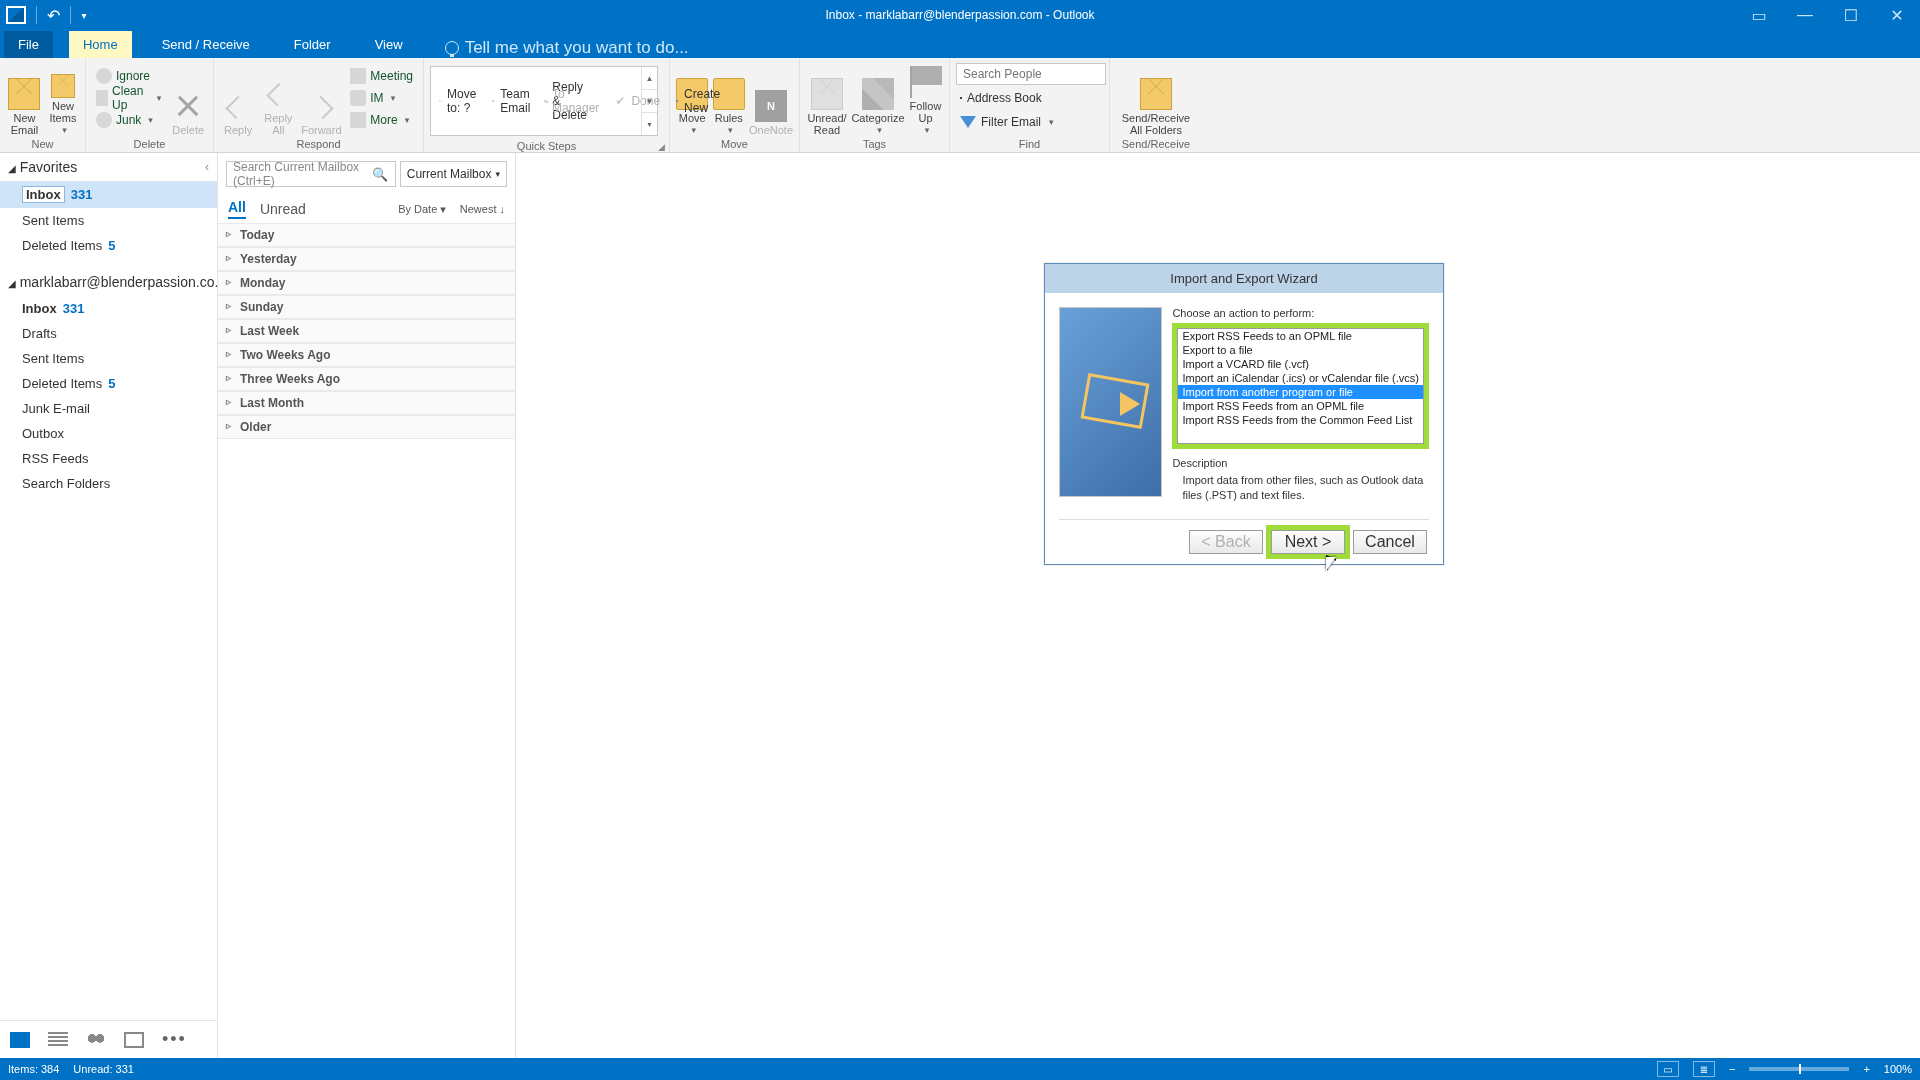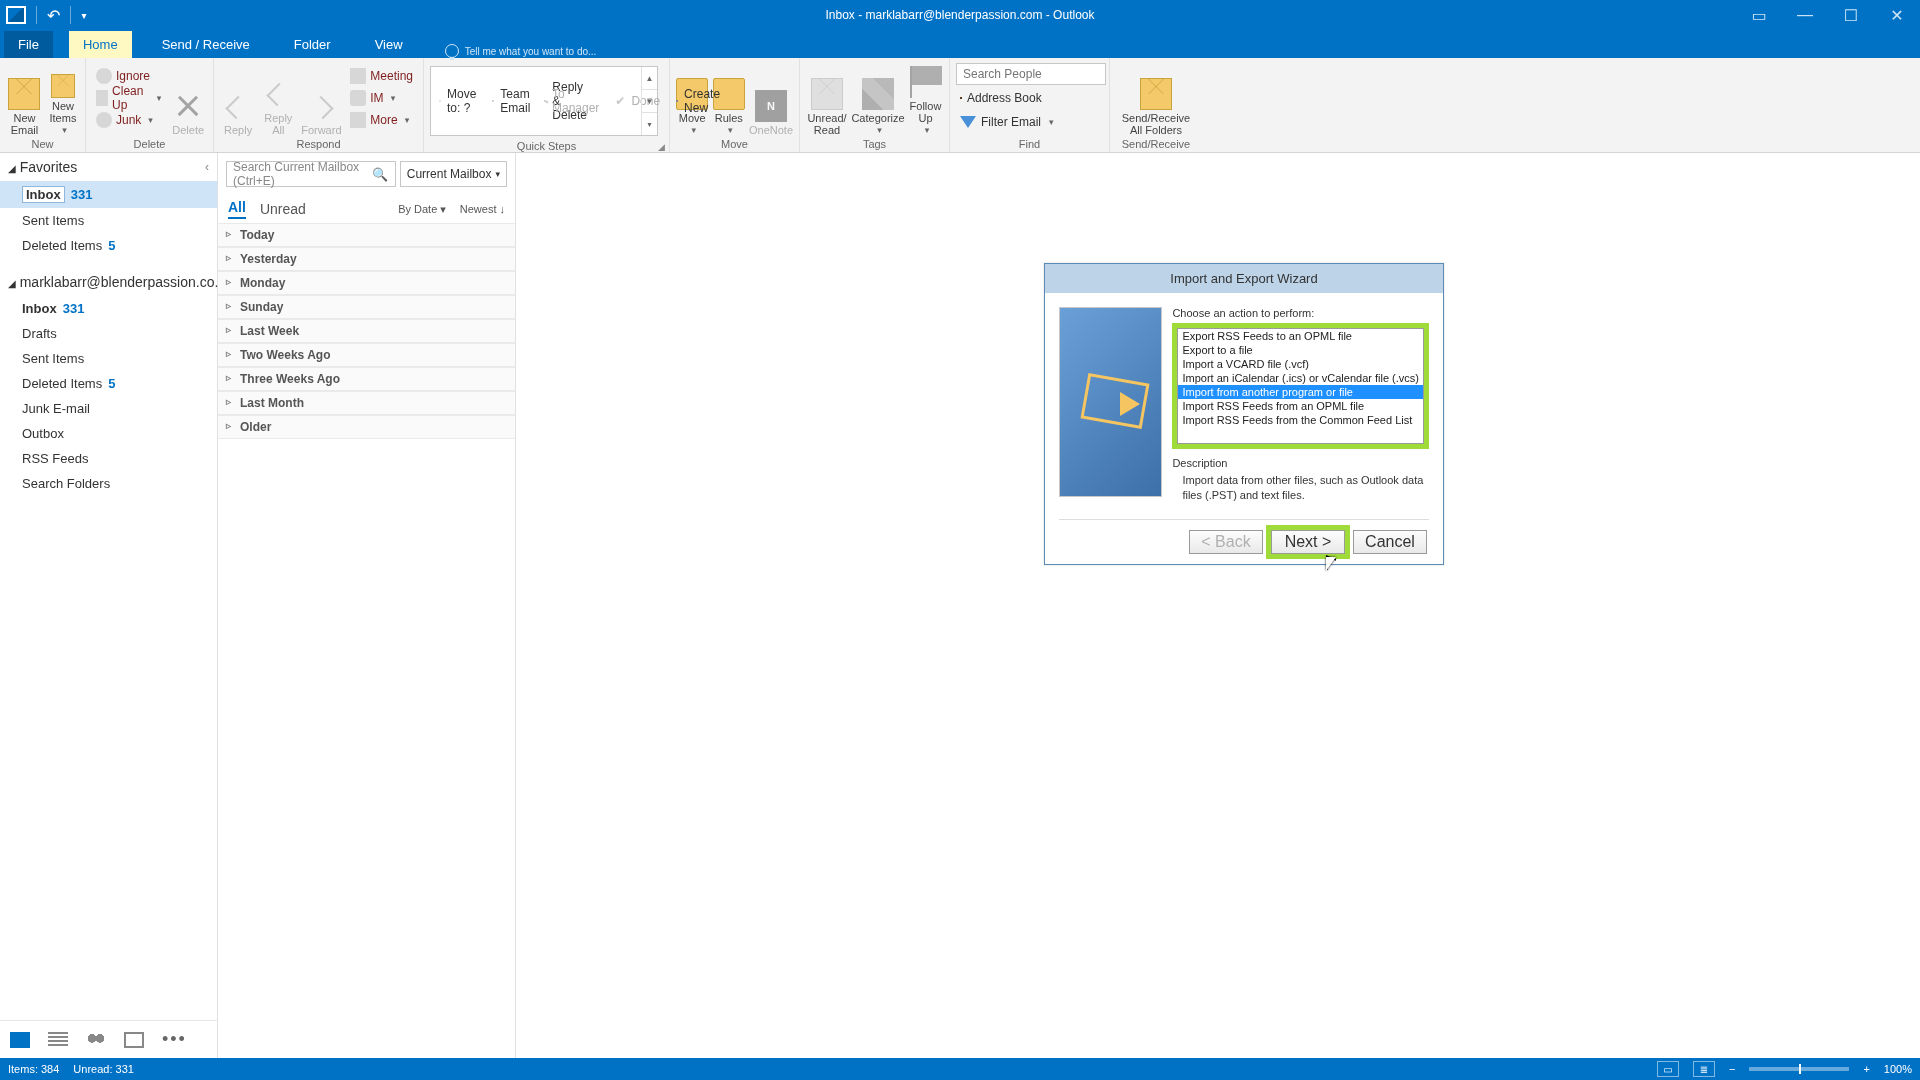--- a/index.html
+++ b/index.html
@@ -14,32 +14,32 @@
 .titlebar .title { position: absolute; left: 50%; transform: translateX(-50%); font-size: 12px; }
 .titlebar .win-btns { margin-left: auto; display: flex; }
 .titlebar .win-btn { width: 46px; height: 30px; display:flex; align-items:center; justify-content:center; color:#cfe6f7; }
 .undo-icon { font-size: 16px; }
 
 
 .ribbon-tabs { height: 28px; background: #0072c6; display: flex; align-items: flex-end; padding-left: 4px; gap: 16px; }
 .rtab { padding: 6px 14px 6px; font-size: 13px; color: #fff; cursor: pointer; }
 .rtab.file { background: #005a9e; }
 .rtab.active { background: #fef9c3; color: #0072c6; }
-.tell-me { display:flex; align-items:center; gap:6px; color:#cfe6f7; padding:0 12px; font-size:10px; }
+.tell-me { display:flex; align-items:center; gap:6px; color:#cfe6f7; padding:0 12px; font-size:17px; }
 .bulb { width:14px; height:14px; border-radius:50%; border:1px solid #cfe6f7; position:relative;}
 .bulb::after{content:""; position:absolute; left:50%; top:100%; width:4px; height:3px; background:#cfe6f7; transform:translateX(-50%);}
 
 
 .ribbon { height: 95px; background: #f3f3f3; border-bottom: 1px solid #d4d4d4; display: flex; }
 .rgrp { border-right: 1px solid #e1e1e1; display:flex; flex-direction:column; }
 .rgrp .content { flex: 1; display: flex; align-items: center; padding: 2px 6px; gap: 4px; }
 .rgrp .label { text-align: center; font-size: 11px; color: #666; padding-bottom: 2px; }
 .big-btn { display:flex; flex-direction:column; align-items:center; justify-content:flex-end; width: 46px; height: 76px; font-size: 11px; color:#444; text-align:center; line-height:1.1; gap:2px; }
 .big-btn .ic { width: 32px; height: 32px; }
-.small-row { display:flex; align-items:center; gap:4px; font-size:12px; color:#7f1d1d; height: 22px; padding: 0 4px; }
+.small-row { display:flex; align-items:center; gap:4px; font-size:12px; color:#14532d; height: 22px; padding: 0 4px; }
 .small-row .ic-s { width:16px; height:16px; }
 .disabled { color:#b0b0b0 !important; }
 .disabled .ic, .disabled .ic-s { filter: grayscale(1) opacity(.5); }
 .qs-box { border:1px solid #c7c7c7; background:#fff; width: 228px; height: 70px; display:flex; flex-direction:column; position:relative;}
 .qs-row { display:flex; align-items:center; gap:6px; font-size:12px; color:#333; padding:3px 8px; flex:1; }
 .qs-col { display:flex; flex-direction:row; width:50%; }
 .qs-scroll { position:absolute; right:0; top:0; bottom:0; width:16px; border-left:1px solid #e1e1e1; display:flex; flex-direction:column; }
 .qs-sbtn { flex:1; display:flex; align-items:center; justify-content:center; font-size:8px; color:#666; border-bottom:1px solid #e1e1e1;}
 .qs-sbtn:last-child{border-bottom:none;}
 .search-input { width:150px; height:22px; border:1px solid #c7c7c7; font-size:12px; padding:0 6px; background:#fff; }

